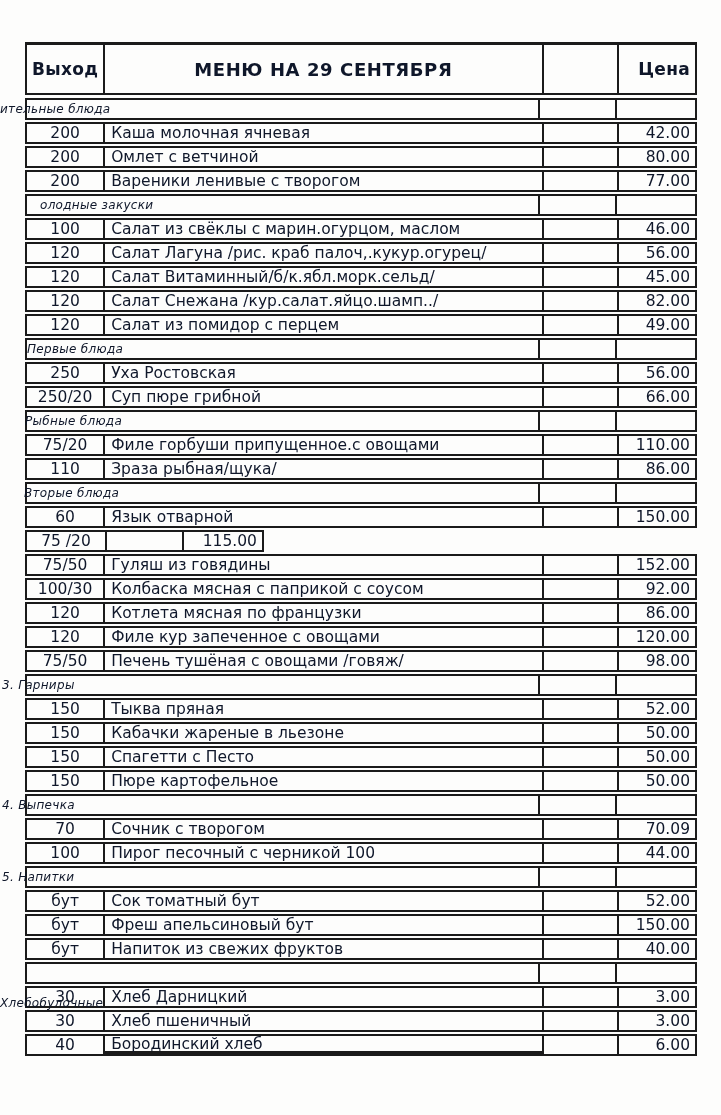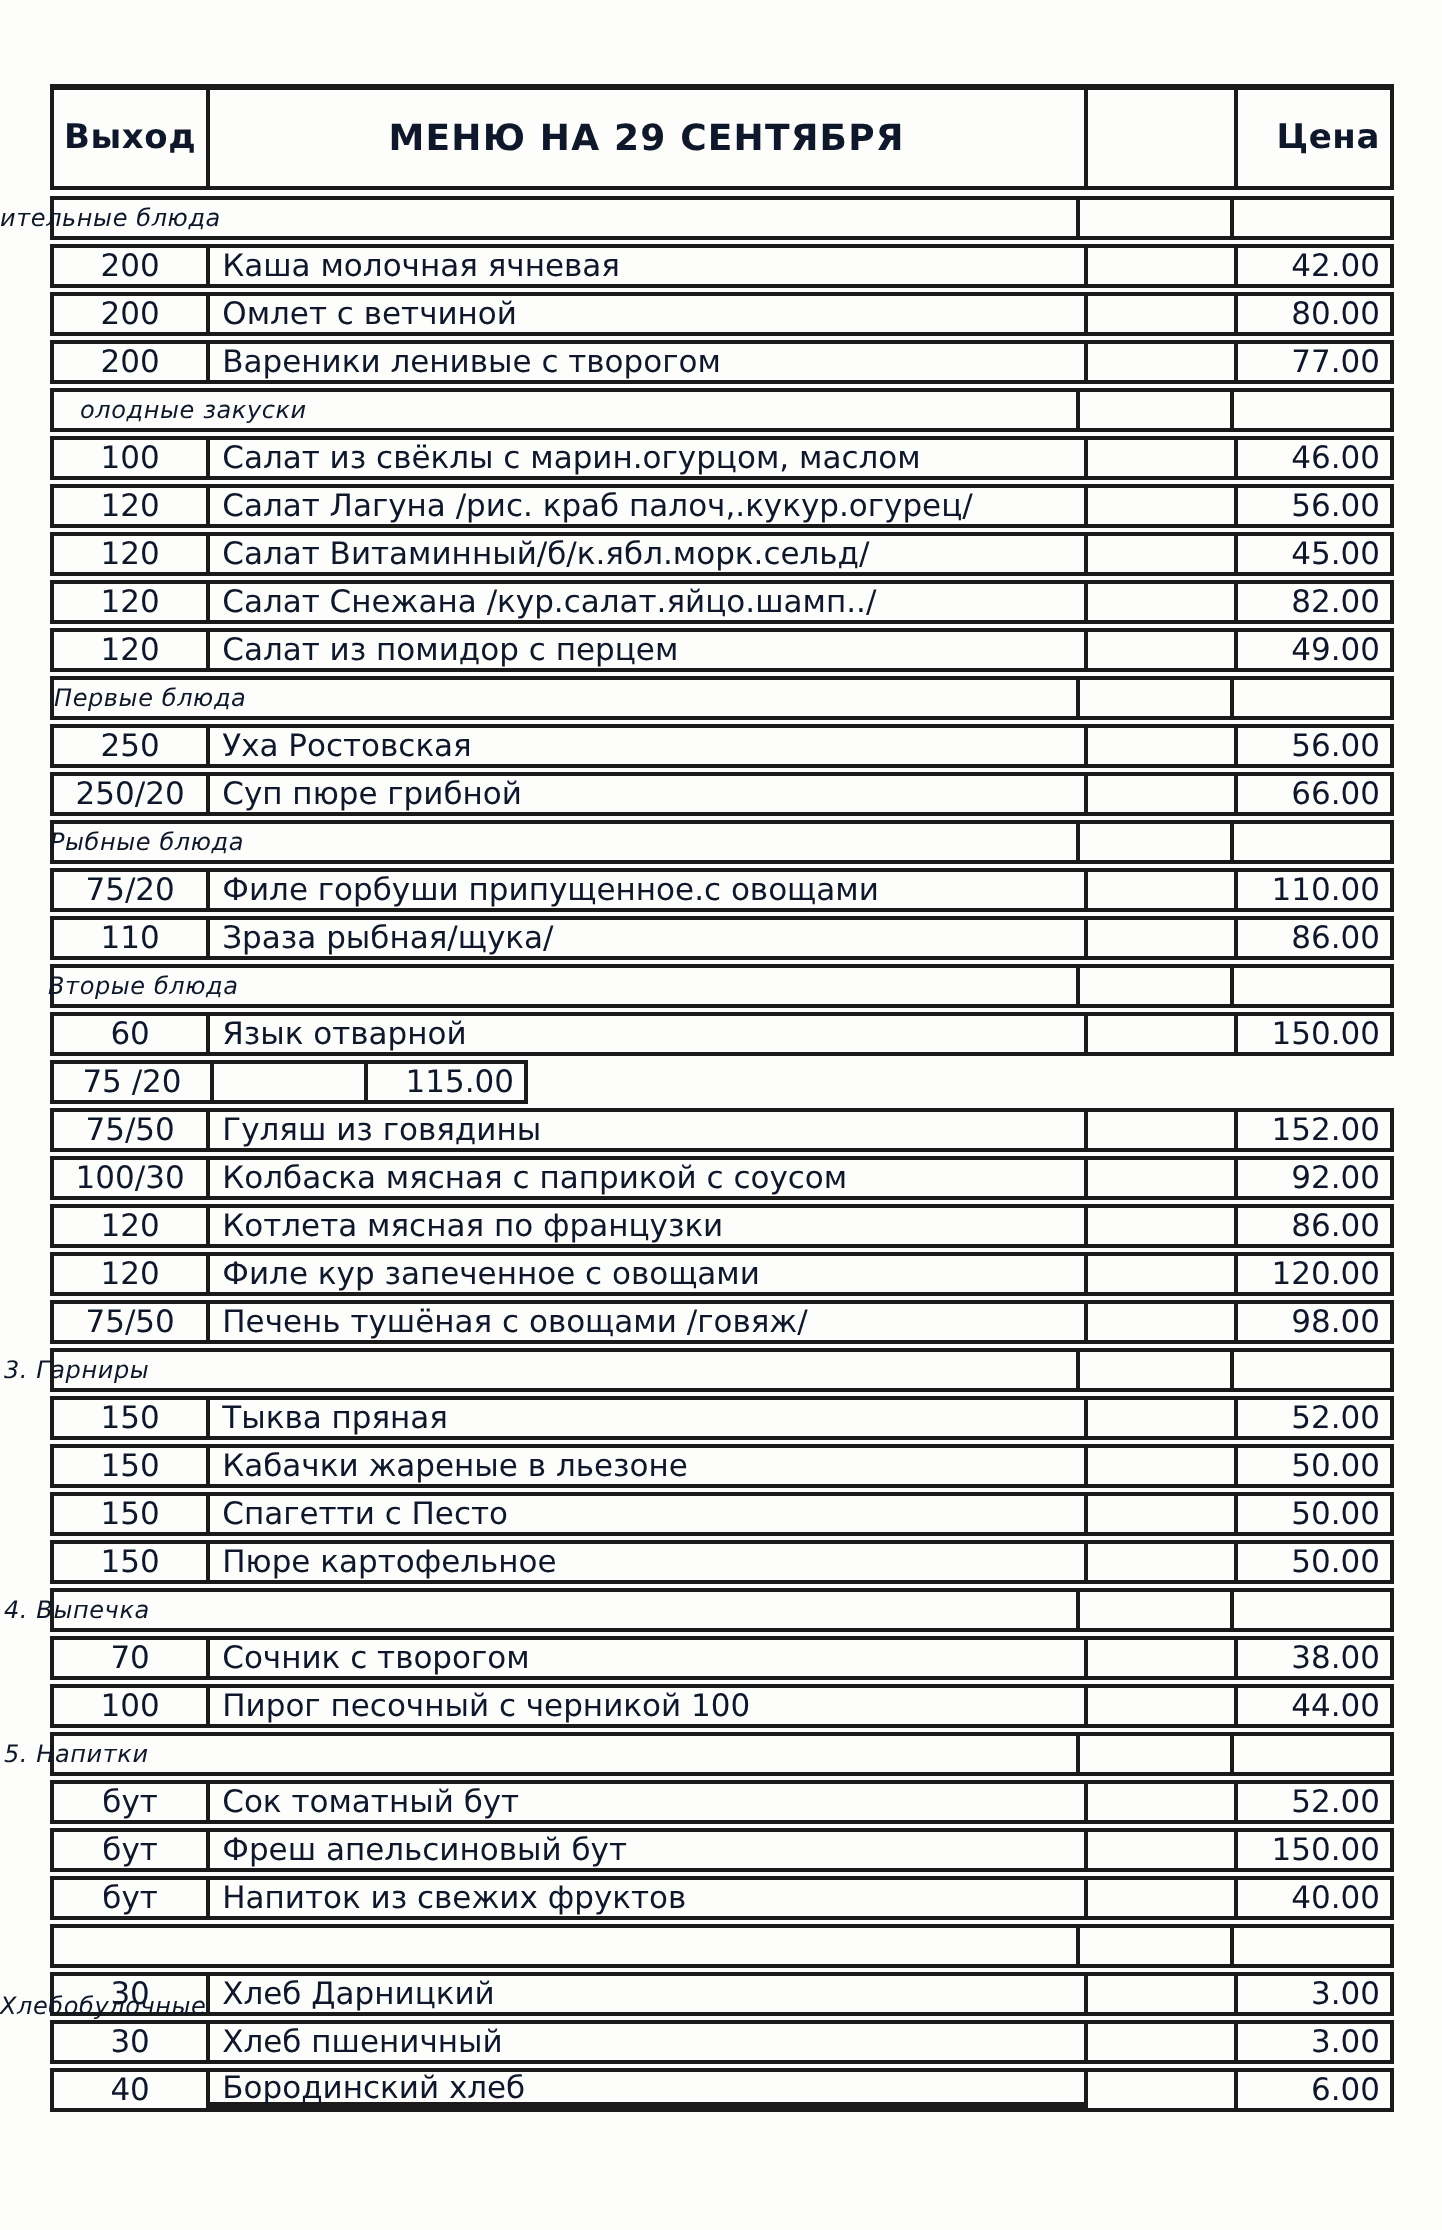--- a/index.html
+++ b/index.html
@@ -397,21 +397,21 @@
       </div>
       <div class="row item-row">
         <div class="cell c1">
           <span class="portion">70</span>
         </div>
         <div class="cell c2">
           <span class="dish">Сочник с творогом</span>
         </div>
         <div class="cell c3"></div>
         <div class="cell c4">
-          <span class="price">38.00</span>
+          <span class="price">70.09</span>
         </div>
       </div>
       <div class="row item-row">
         <div class="cell c1">
           <span class="portion">100</span>
         </div>
         <div class="cell c2">
           <span class="dish">Пирог песочный с черникой 100</span>
         </div>
         <div class="cell c3"></div>

